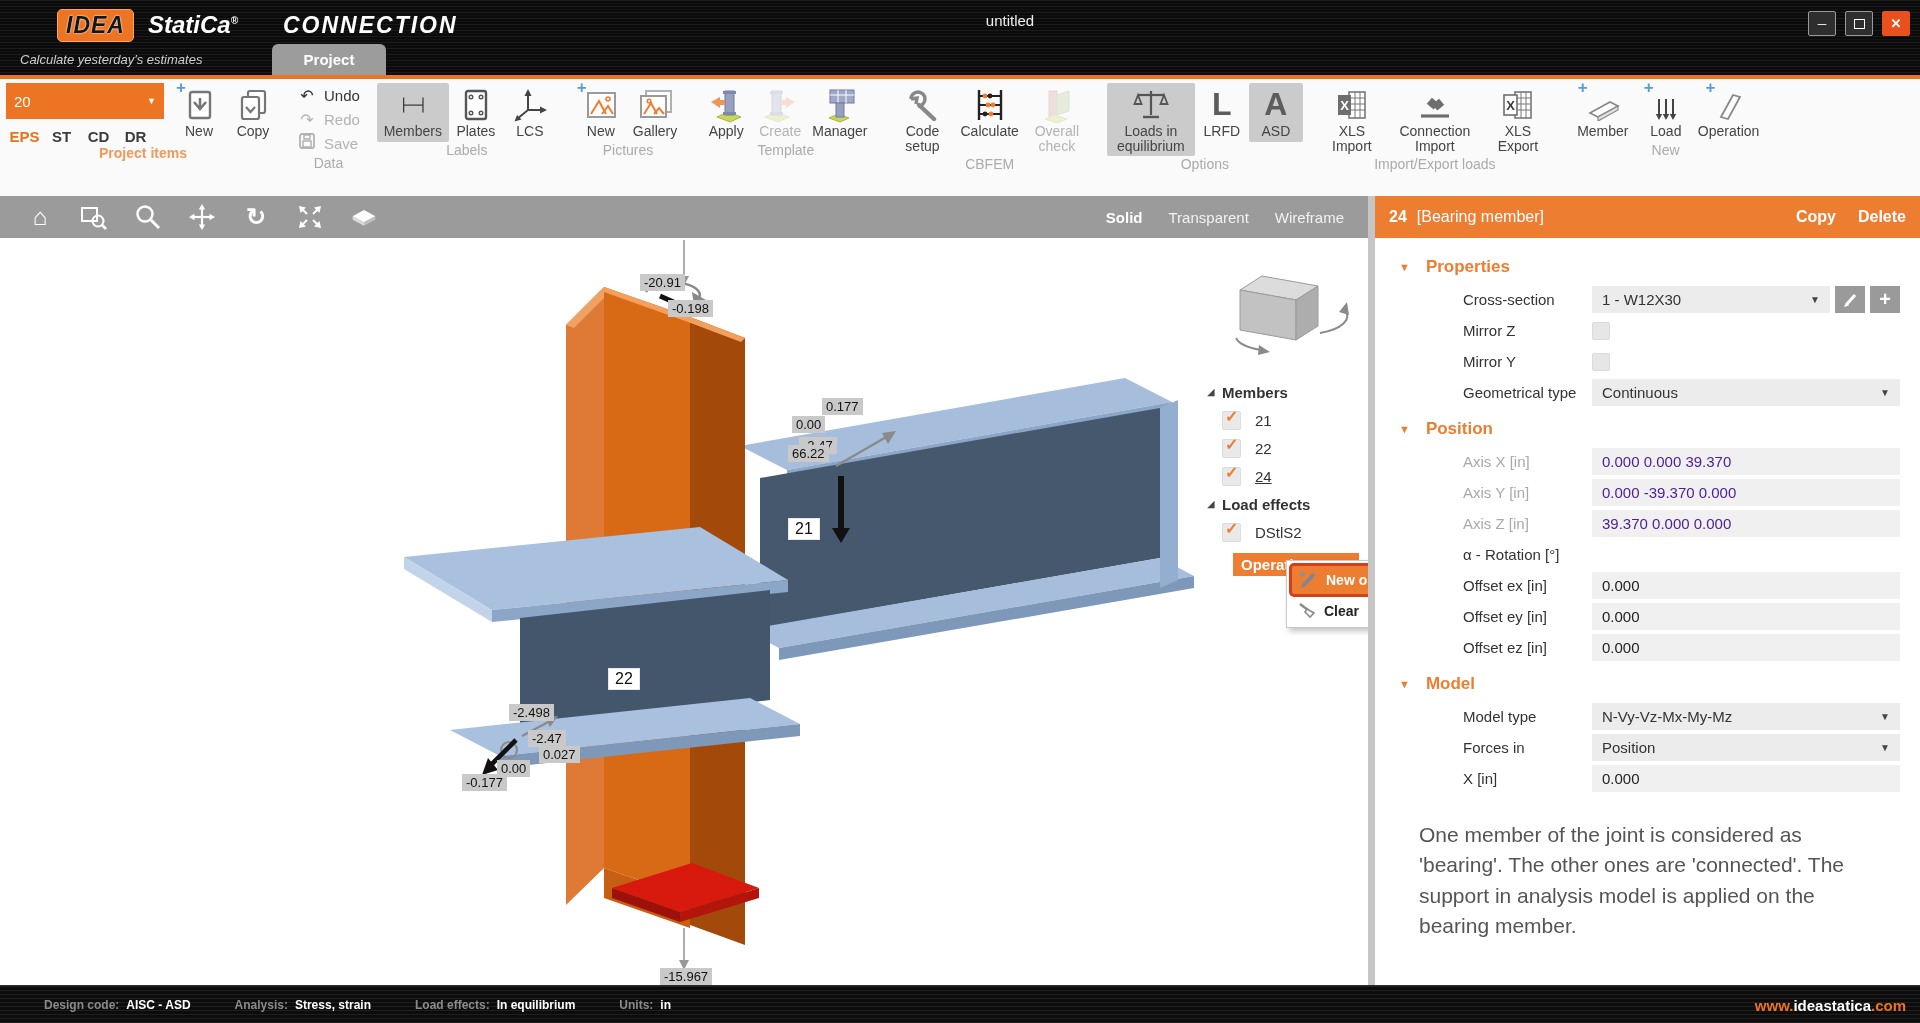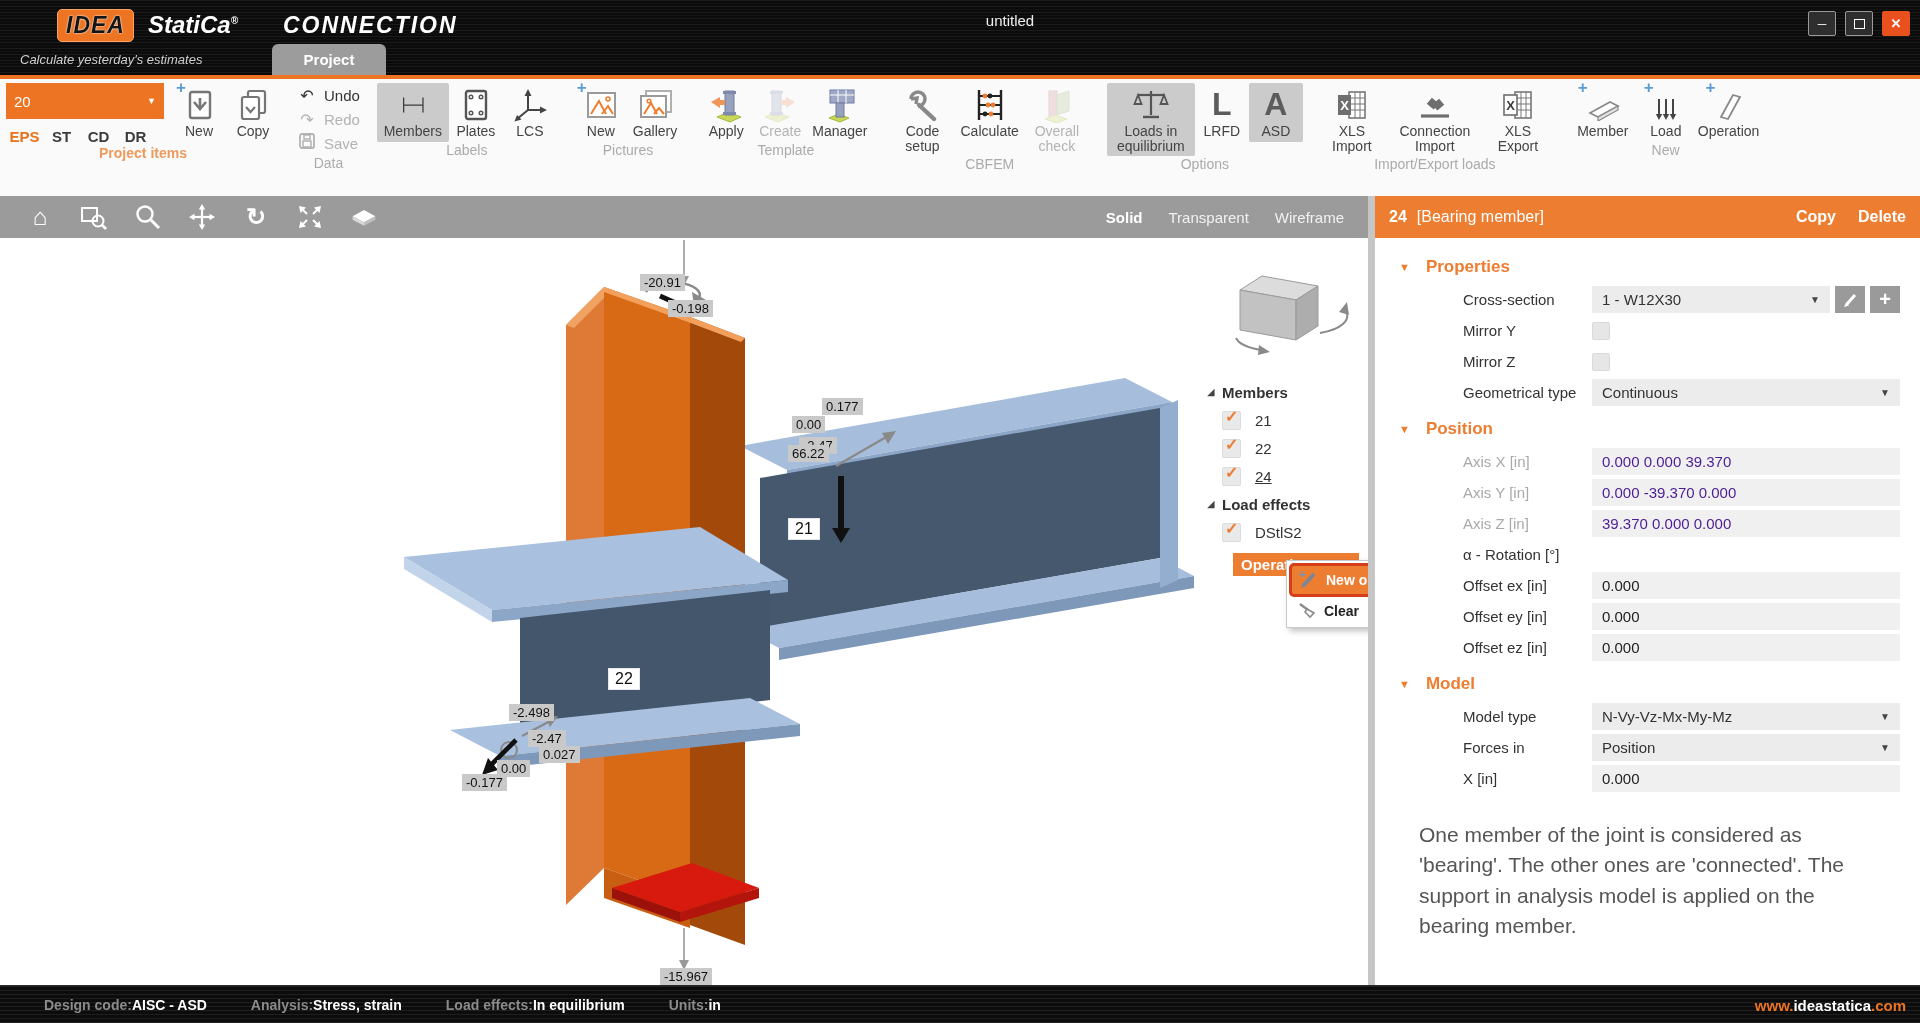--- a/index.html
+++ b/index.html
@@ -122,21 +122,21 @@
   .vbox.dis{color:#4c1d95;}
   .cb{width:16px;height:16px;background:#E6E6E6;border:1px solid #DADADA;border-radius:2px;}
   .sqbtn{width:30px;height:27px;background:#9A9A9A;color:#fff;margin-left:5px;display:flex;
     align-items:center;justify-content:center;flex:none;font-size:20px;font-weight:bold;}
   #rp-desc{margin:26px 48px 0 44px;font-size:21px;color:#555;line-height:1.45;}
 
   
   #statusbar{left:0;top:985px;width:1920px;height:38px;background:#0c0c0c;
     background-image:repeating-linear-gradient(180deg, rgba(255,255,255,.08) 0 1px, rgba(0,0,0,0) 1px 4px);
     display:flex;align-items:center;border-top:1px solid #2a2a2a;}
-  .st-item{display:flex;gap:0;font-size:14px;margin-left:44px;}
+  .st-item{display:flex;gap:7px;font-size:12px;margin-left:44px;}
   .st-item:first-child{margin-left:44px;}
   .st-lbl{color:#8B8B8B;font-weight:bold;}
   .st-val{color:#fff;font-weight:bold;}
   #st-web{margin-left:auto;margin-right:14px;font-size:15px;font-weight:bold;}
   #st-web .o{color:#ED7422;} #st-web .w{color:#fff;}
 </style>
 </head>
 <body>
 
 <div id="stage">
@@ -744,27 +744,27 @@
               <line x1="5" y1="12" x2="13" y2="3" stroke="#fff" stroke-width="3"></line>
               <polygon points="2,15 7,13.5 4,10.5" fill="#fff"></polygon>
             </svg>
         </span>
         <span class="sqbtn">
             <span>+</span>
           </span>
       </span>
     </div>
     <div class="prow">
+      <span class="lbl">Mirror Z</span>
+      <span class="ctrl">
+          <span class="cb"></span>
+        </span>
+    </div>
+    <div class="prow">
       <span class="lbl">Mirror Y</span>
-      <span class="ctrl">
-          <span class="cb"></span>
-        </span>
-    </div>
-    <div class="prow">
-      <span class="lbl">Mirror Z</span>
       <span class="ctrl">
           <span class="cb"></span>
         </span>
     </div>
     <div class="prow">
       <span class="lbl">Geometrical type</span>
       <span class="ctrl">
         <span class="dd">
           <span>Continuous</span>
           <span class="dda">▼</span>

